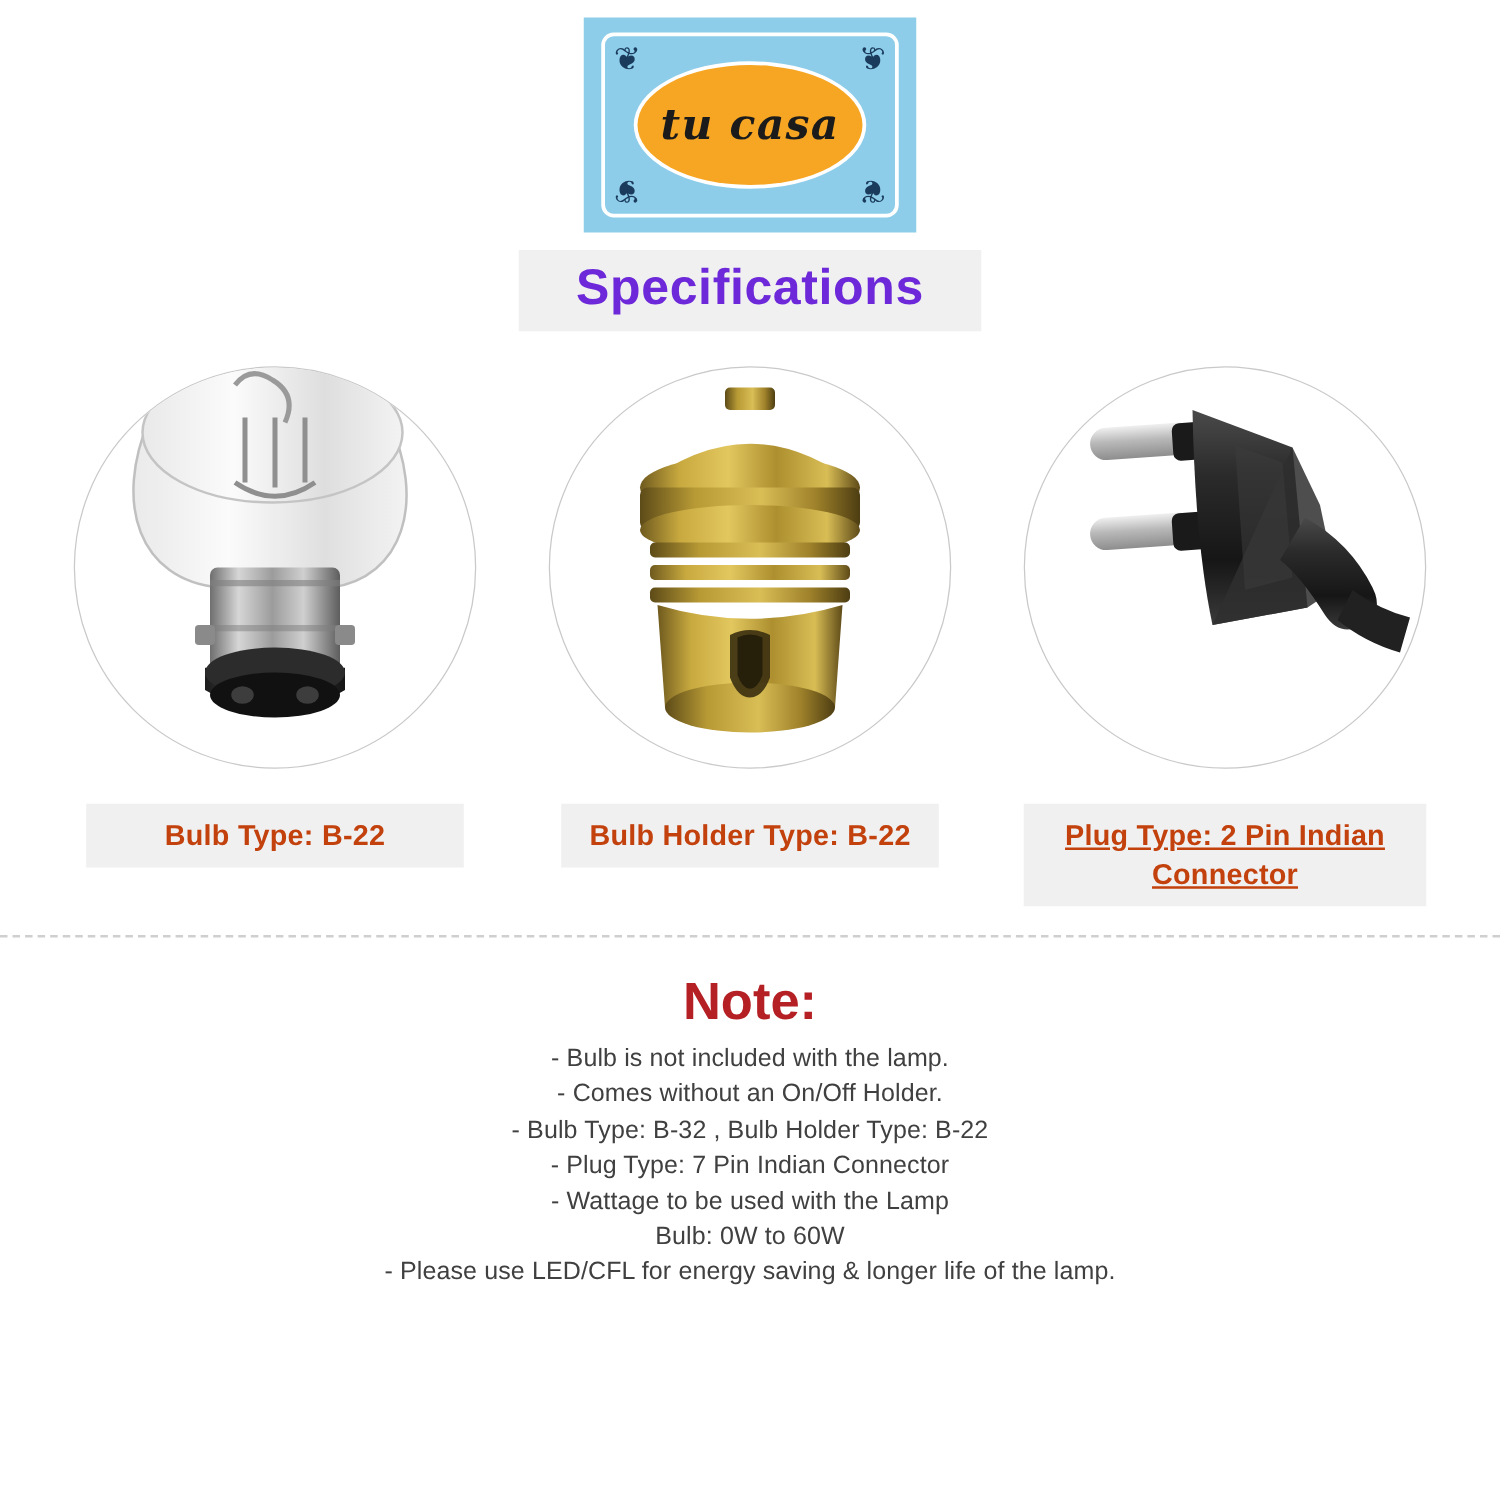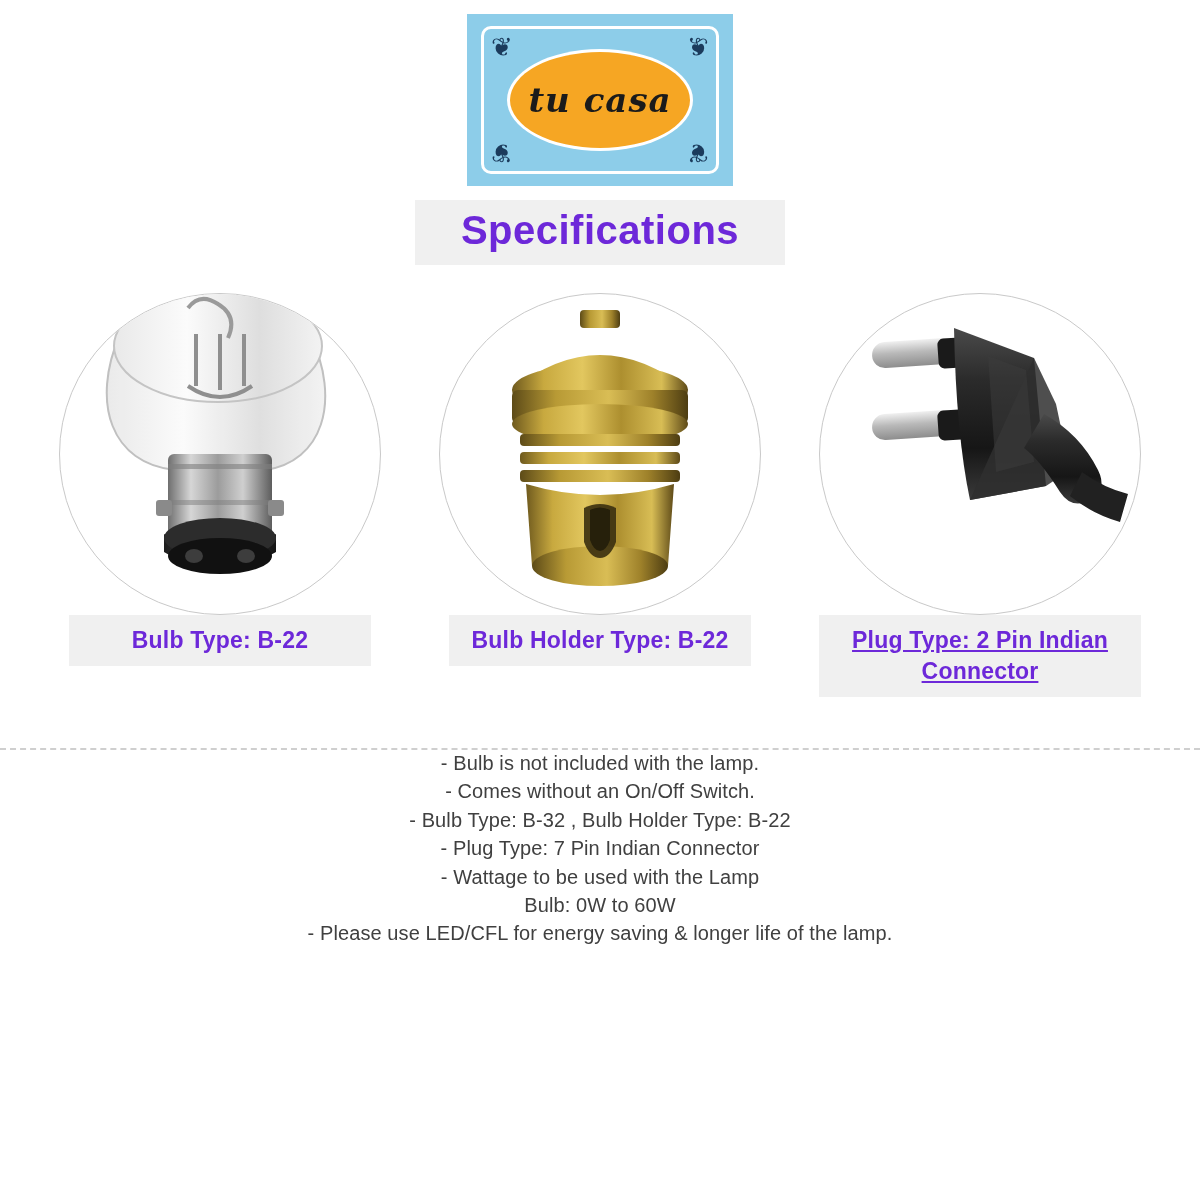--- a/index.html
+++ b/index.html
@@ -109,22 +109,23 @@
   .circle {
     width: 320px;
     height: 320px;
     border-radius: 50%;
     border: 1px solid #c9c9c9;
     background: #ffffff;
     overflow: hidden;
     position: relative;
   }
   .caption {
+    margin-top: 28px;
     background: #f0f0f0;
-    color: #6d28d9;
+    color: #c2410c;
     font-size: 23px;
     font-weight: bold;
     text-align: center;
     padding: 10px 16px;
     width: 270px;
     line-height: 1.35;
     letter-spacing: 0.2px;
   }
   .cap-wide { width: 290px; text-decoration: underline; }
 
@@ -303,20 +304,21 @@
         <path d="M262 178 q22 16 46 22 l-8 28 q-28 -8 -50 -26 Z" fill="#212121"></path>
       </svg>
     </div>
     <div class="caption cap-wide">Plug Type: 2 Pin Indian Connector</div>
   </div>
 </div>
 
 <div class="divider"></div>
 
 <div class="note-wrap">
+  <div class="note-title">Note:</div>
   <div class="note-line">- Bulb is not included with the lamp.</div>
-  <div class="note-line">- Comes without an On/Off Switch.</div>
+  <div class="note-line">- Comes without an On/Off Holder.</div>
   <div class="note-line">- Bulb Type: B-32 , Bulb Holder Type: B-22</div>
   <div class="note-line">- Plug Type: 7 Pin Indian Connector</div>
   <div class="note-line">- Wattage to be used with the Lamp</div>
   <div class="note-line">Bulb:  0W to 60W</div>
   <div class="note-line">- Please use LED/CFL for energy saving &amp; longer life of the lamp.</div>
 </div>
 
 </body></html>

